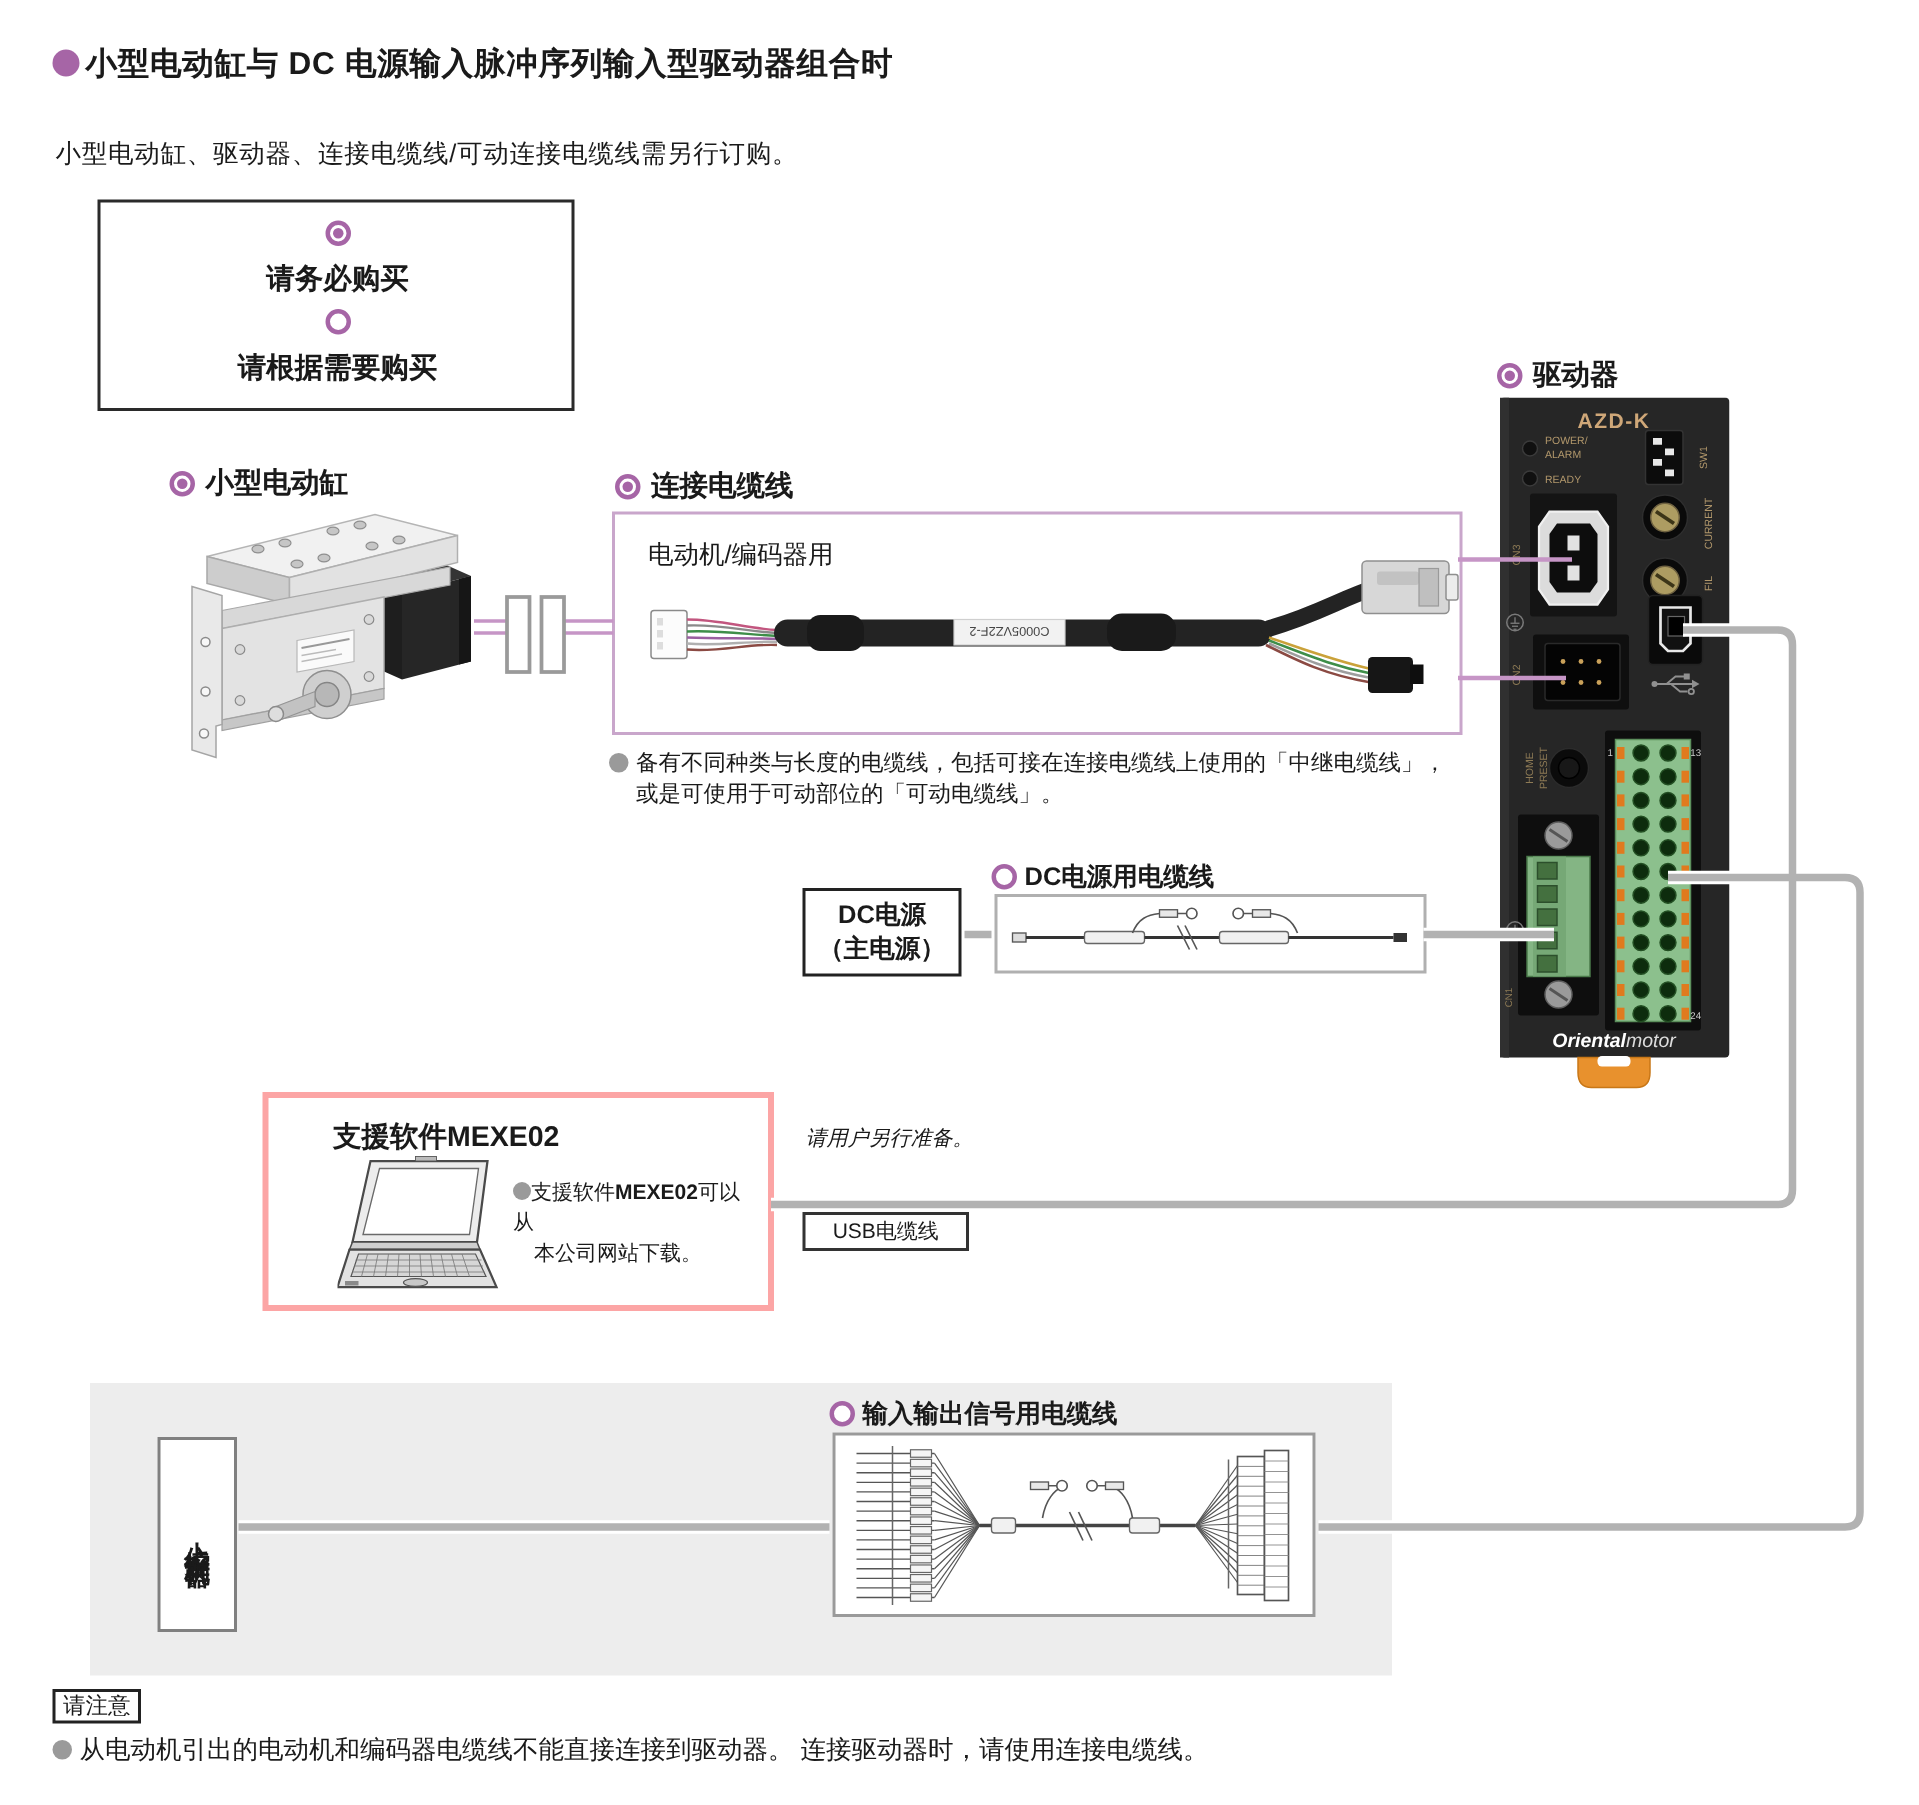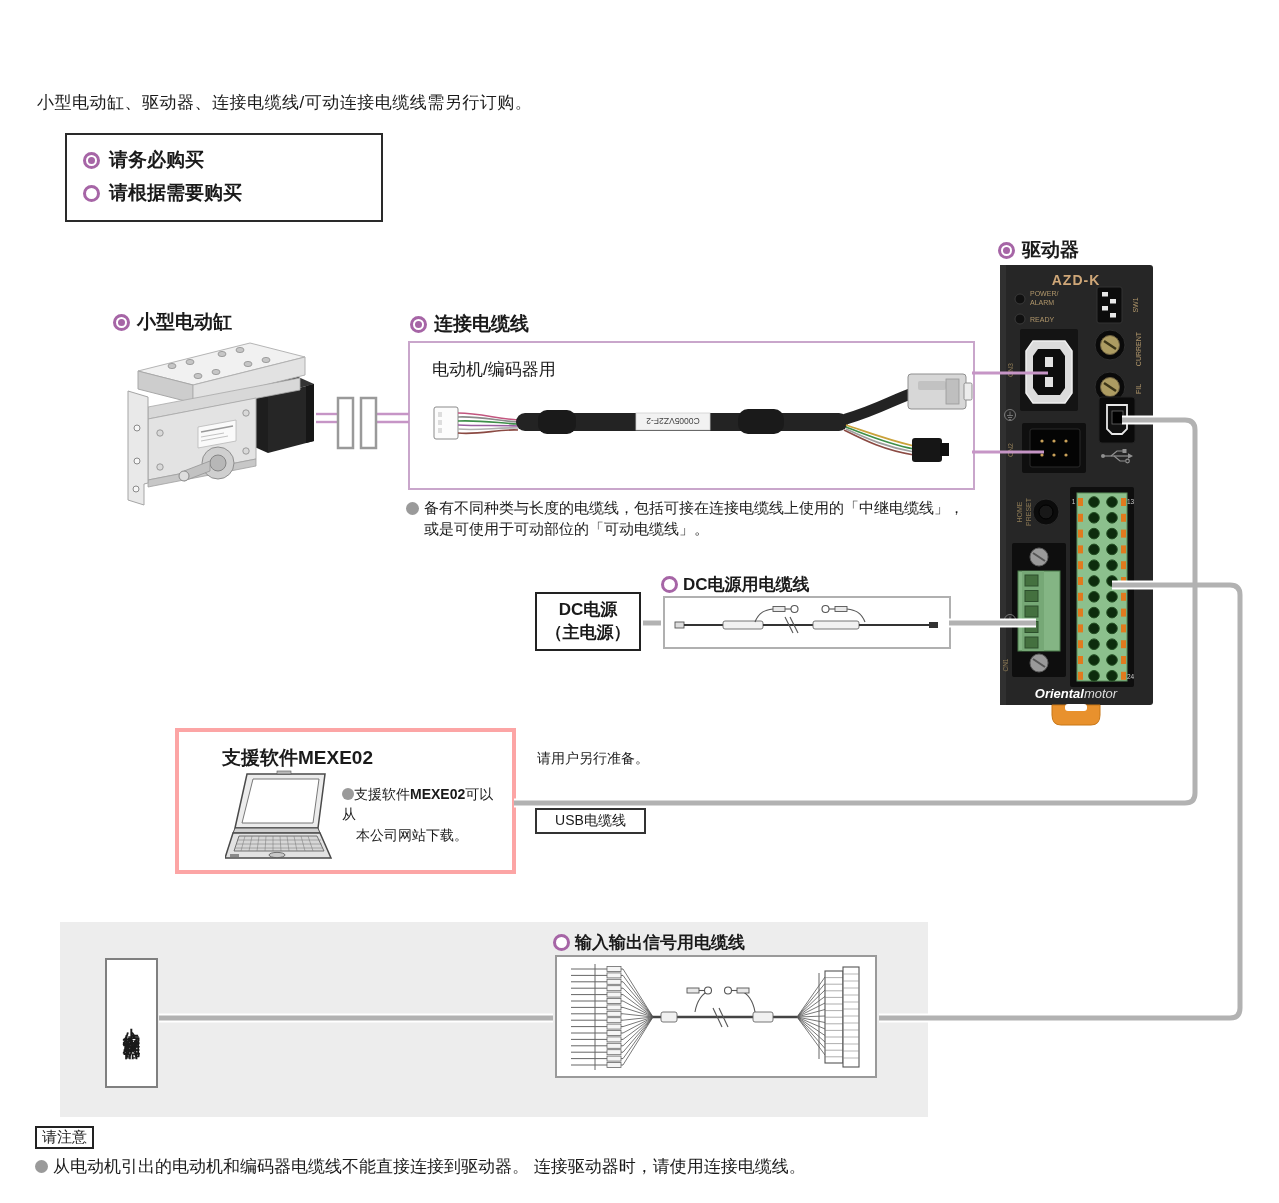--- a/index.html
+++ b/index.html
@@ -10,21 +10,21 @@
   .dot-icon{display:inline-block;width:18px;height:18px;border-radius:50%;background:#a665a6;vertical-align:-2px;}
   .dbl-icon{display:inline-flex;width:11px;height:11px;border:3px solid #a665a6;border-radius:50%;
             align-items:center;justify-content:center;background:#fff;}
   .dbl-icon i{display:block;width:7px;height:7px;border-radius:50%;background:#a665a6;}
   .ring-icon{display:inline-block;width:11px;height:11px;border:3px solid #a665a6;border-radius:50%;background:#fff;}
   .gray-bullet{display:inline-block;width:13px;height:13px;border-radius:50%;background:#9a9a9a;vertical-align:-1px;}
   
   .title-row{display:flex;align-items:center;gap:4px;font-size:21px;font-weight:bold;letter-spacing:.5px;}
   .desc{font-size:17px;letter-spacing:.5px;}
   .legend-box{border:2px solid #2a2a2a;background:#fff;padding:9px 14px 7px 16px;}
-  .legend-row{display:flex;align-items:center;gap:9px;font-size:19px;font-weight:bold;margin:3px 0 7px 0;}
+  .legend-row{display:flex;align-items:center;gap:9px;font-size:19px;font-weight:bold;margin:3px 0 7px 0;flex-direction:column;}
   .sec-label{display:flex;align-items:center;gap:7px;font-size:19px;font-weight:bold;}
   .sec-label-sm{display:flex;align-items:center;gap:5px;font-size:17px;font-weight:bold;}
   .cable-box{border:2px solid #c9a6cb;background:#fff;}
   .cable-type{font-size:17px;}
   .note-line{font-size:15px;display:flex;align-items:center;gap:5px;}
   .dc-box{border:2px solid #222;background:#fff;display:flex;flex-direction:column;align-items:center;
           justify-content:center;font-size:17px;font-weight:bold;line-height:1.35;}
   .plain-box{border:2px solid #b0b0b0;background:#fff;}
   .sw-box{border:4px solid #fca5a5;background:#fff;}
   .sw-title{font-size:19px;font-weight:bold;}
@@ -39,20 +39,24 @@
   .notice-text{font-size:17px;display:flex;align-items:center;gap:5px;}
   svg text{font-family:"Liberation Sans","DejaVu Sans",sans-serif;}
 </style>
 </head>
 <body>
 
 <div class="page">
 
   <div class="abs band" style="left:60px;top:922px;width:868px;height:195px;"></div>
 
+  <div class="abs title-row" style="left:35px;top:28px;">
+    <span class="dot-icon"></span>
+    <span>小型电动缸与 DC 电源输入脉冲序列输入型驱动器组合时</span>
+  </div>
   <div class="abs desc" style="left:37px;top:91px;">小型电动缸、驱动器、连接电缆线/可动连接电缆线需另行订购。</div>
 
   <div class="abs legend-box" style="left:65px;top:133px;width:284px;">
     <div class="legend-row">
       <span class="dbl-icon">
           <i></i>
         </span>
       <span>请务必购买</span>
     </div>
     <div class="legend-row">
@@ -232,21 +236,21 @@
       </g>
       <ellipse cx="52" cy="85" rx="8" ry="2.6" fill="#c8c8c8" stroke="#555" stroke-width="0.8"></ellipse>
       <rect x="5" y="84" width="9" height="3" fill="#8a8a8a"></rect>
     </svg>
     <div class="abs sw-note" style="left:163px;top:52px;width:165px;">
       <span class="gray-bullet" style="width:12px;height:12px;"></span><span>支援软件</span><b>MEXE02</b><span>可以从</span><br>
       <span style="padding-left:14px;">本公司网站下载。</span>
     </div>
   </div>
 
-  <div class="abs usb-note" style="left:537px;top:750px;">请用户另行准备。</div>
+  <div class="abs usb-note" style="left:537px;top:750px;font-style:italic;">请用户另行准备。</div>
   <div class="abs usb-box" style="left:535px;top:808px;width:107px;height:22px;text-align:center;">
     <span>USB电缆线</span>
   </div>
 
   <div class="abs host-box" style="left:105px;top:958px;width:49px;height:126px;">
     <span>上位控制机器</span>
   </div>
 
   <div class="abs sec-label-sm" style="left:553px;top:931px;">
     <span class="ring-icon"></span>

